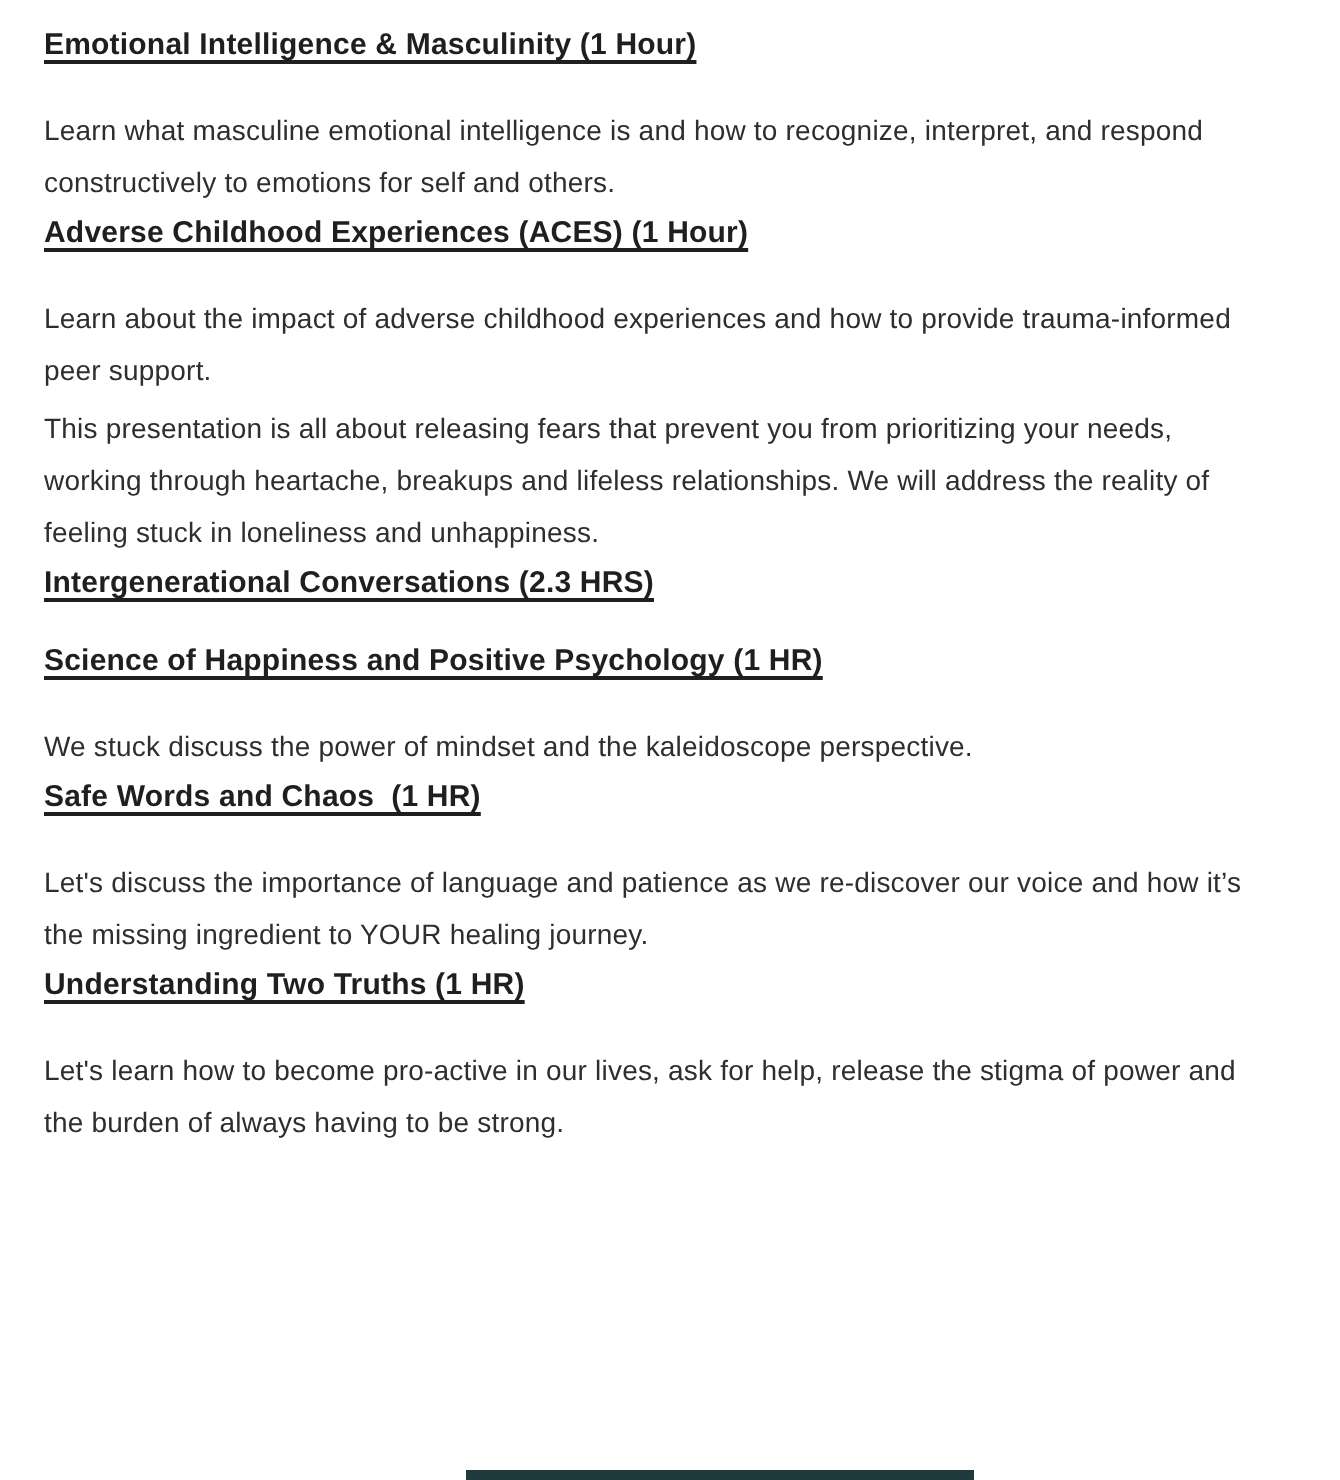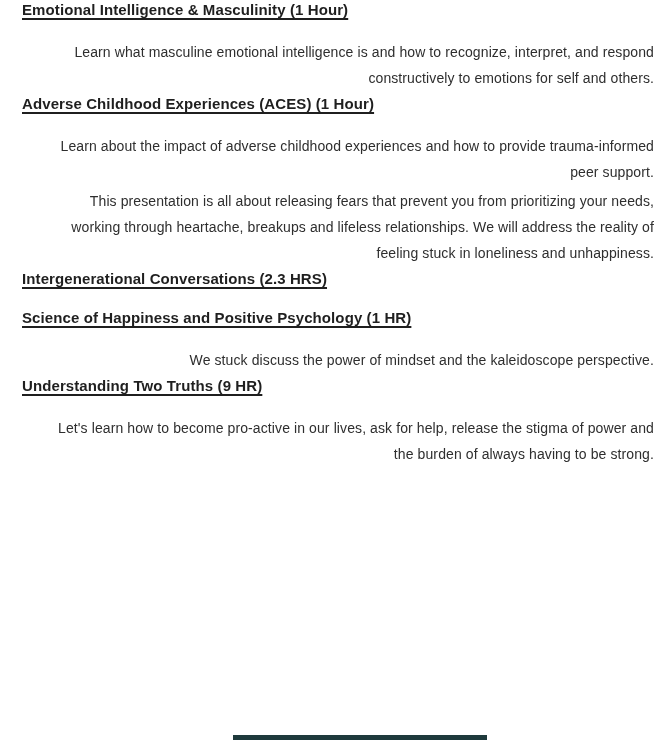--- a/index.html
+++ b/index.html
@@ -9,21 +9,21 @@
   body {
     width: 670px;
     height: 740px;
     background: #ffffff;
     font-family: "Liberation Sans", "DejaVu Sans", sans-serif;
     color: #2e2e2e;
     overflow: hidden;
     position: relative;
   }
   .doc {
-    padding: 0 16px 0 22px;
+    padding: 13px 16px 0 22px;
   }
   .course-section {
     margin: 0;
   }
   .course-title {
     font-size: 15px;
     font-weight: 700;
     color: #1f1f1f;
     line-height: 20px;
     margin: 0 0 19px 0;
@@ -34,21 +34,20 @@
     letter-spacing: 0.1px;
   }
   .course-desc {
     font-size: 14px;
     color: #2e2e2e;
     line-height: 26px;
     margin: 0 0 3px 0;
     white-space: pre-wrap;
     letter-spacing: 0.1px;
     max-width: 636px;
-    text-align: right;
   }
   .bottom-banner {
     position: absolute;
     left: 233px;
     bottom: 0;
     width: 254px;
     height: 5px;
     background: #1e3a3c;
   }
 </style>
@@ -77,23 +76,28 @@
 
   <section class="course-section">
     <h2 class="course-title">Intergenerational Conversations (2.3 HRS)</h2>
   </section>
 
   <section class="course-section">
     <h2 class="course-title">Science of Happiness and Positive Psychology (1 HR)</h2>
     <p class="course-desc">We stuck discuss the power of mindset and the kaleidoscope perspective.</p>
   </section>
 
+  <section class="course-section">
+    <h2 class="course-title">Safe Words and Chaos  (1 HR)</h2>
+    <p class="course-desc">Let's discuss the importance of language and patience as we re-discover our voice and how it’s
+the missing ingredient to YOUR healing journey.</p>
+  </section>
 
   <section class="course-section">
-    <h2 class="course-title">Understanding Two Truths (9 HR)</h2>
+    <h2 class="course-title">Understanding Two Truths (1 HR)</h2>
   </section>
 
   <section class="course-section">
     <p class="course-desc">Let's learn how to become pro-active in our lives, ask for help, release the stigma of power and
 the burden of always having to be strong.</p>
   </section>
 
 </div>
 
 <div class="bottom-banner" style="background: rgb(30, 58, 60);"></div>

